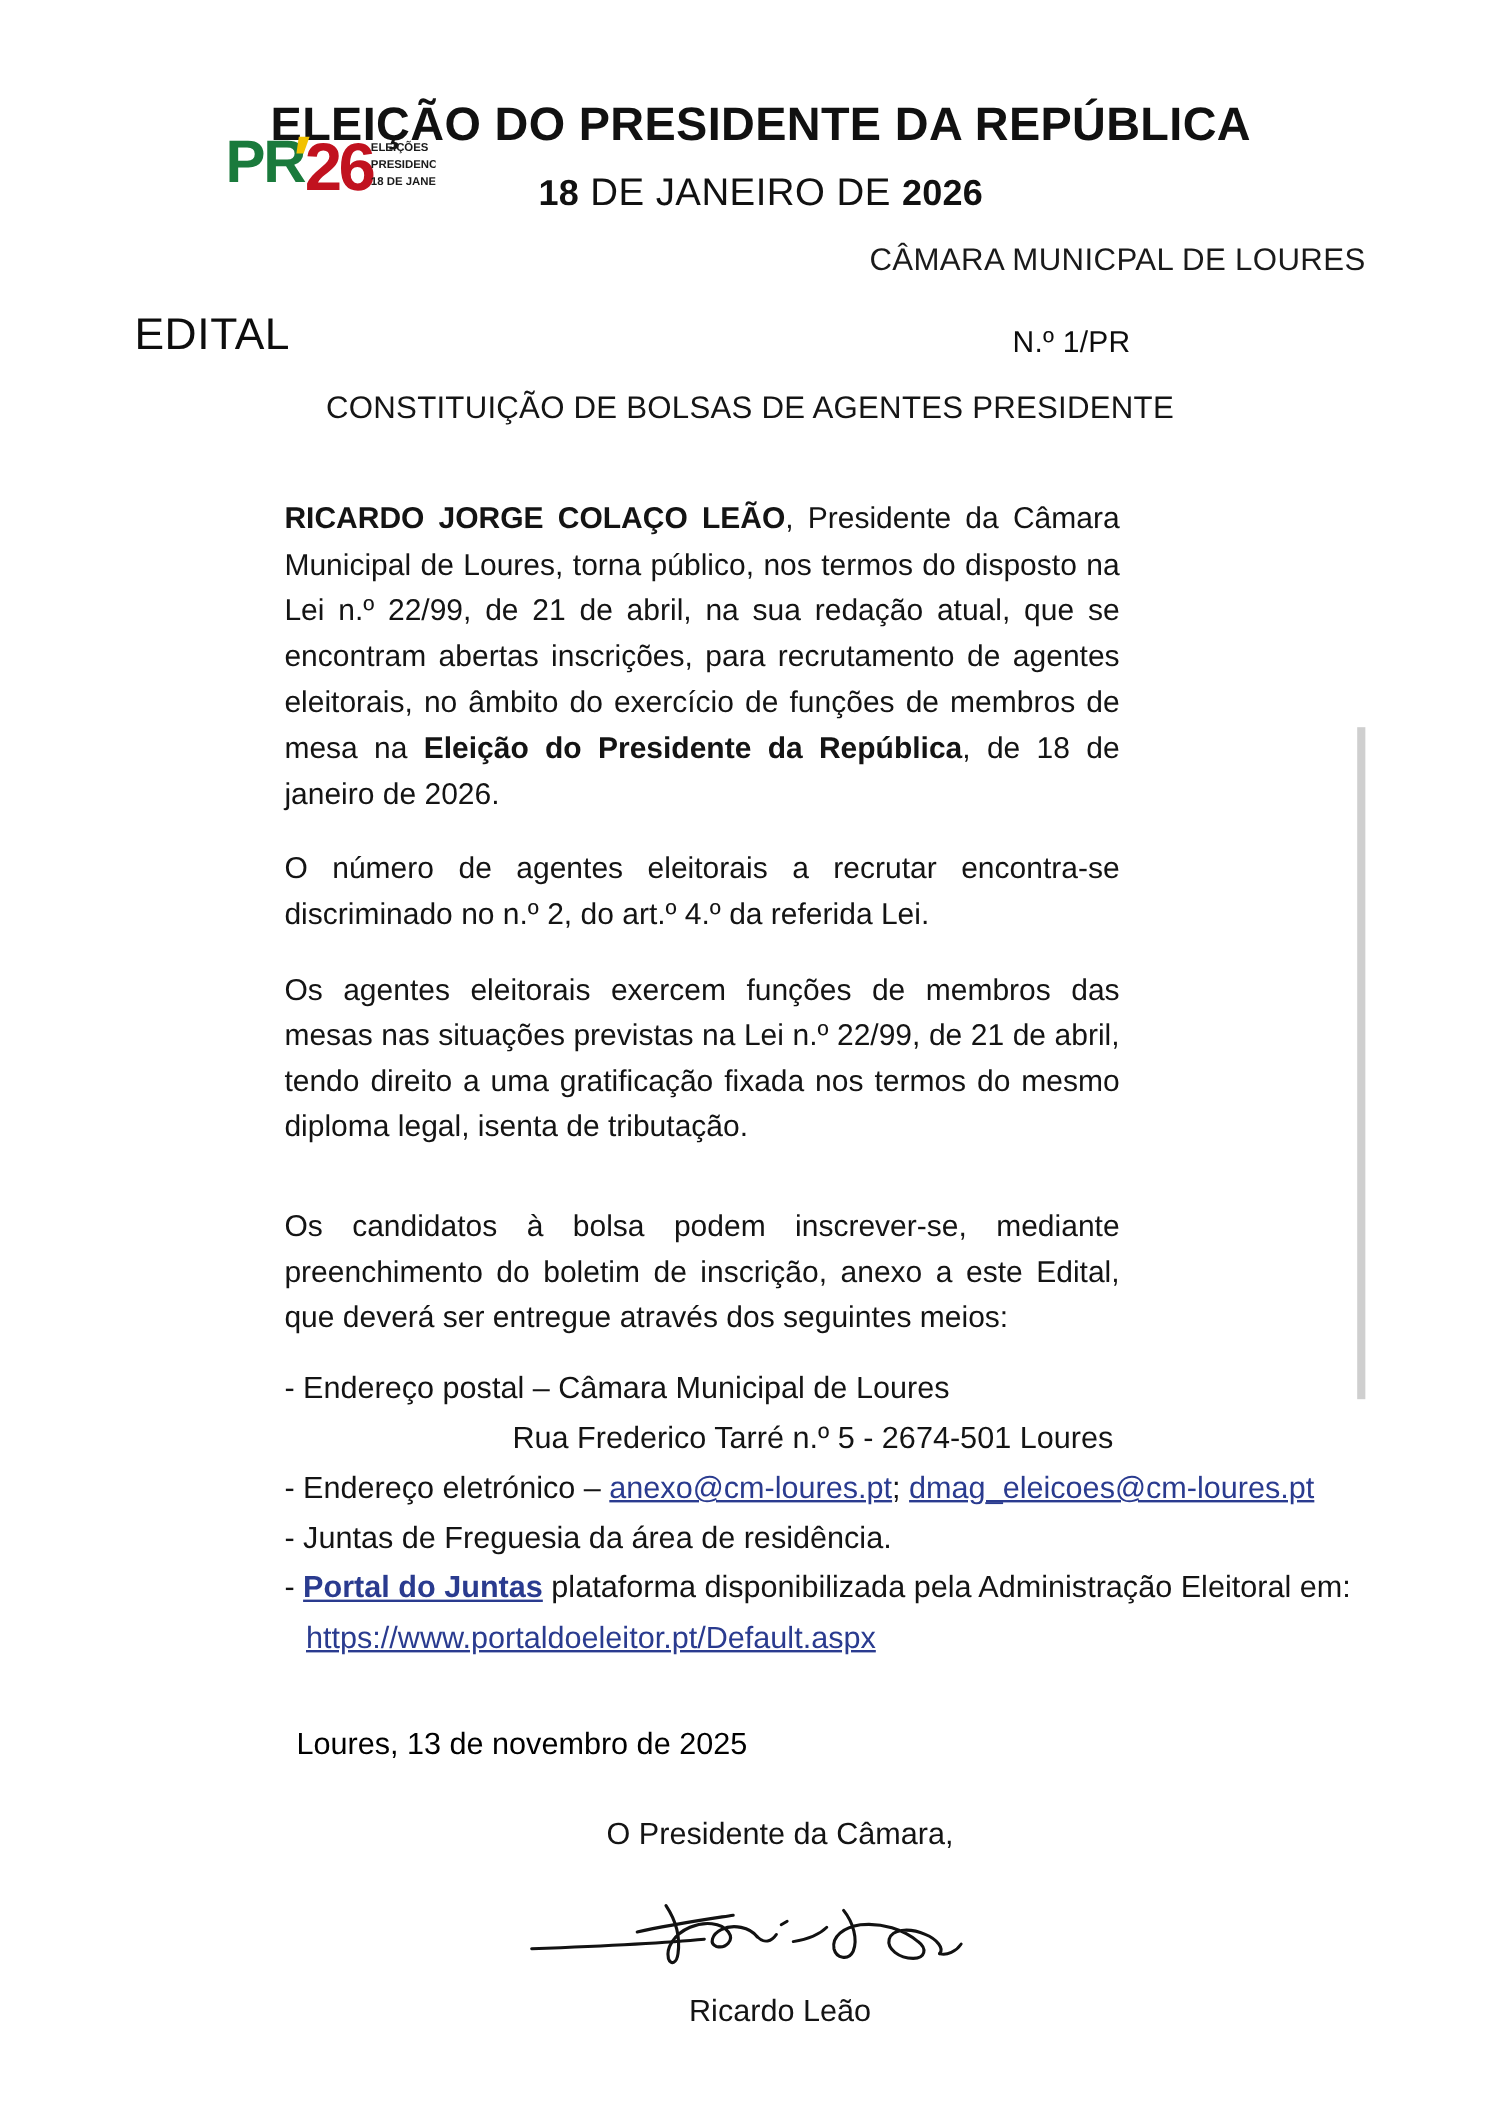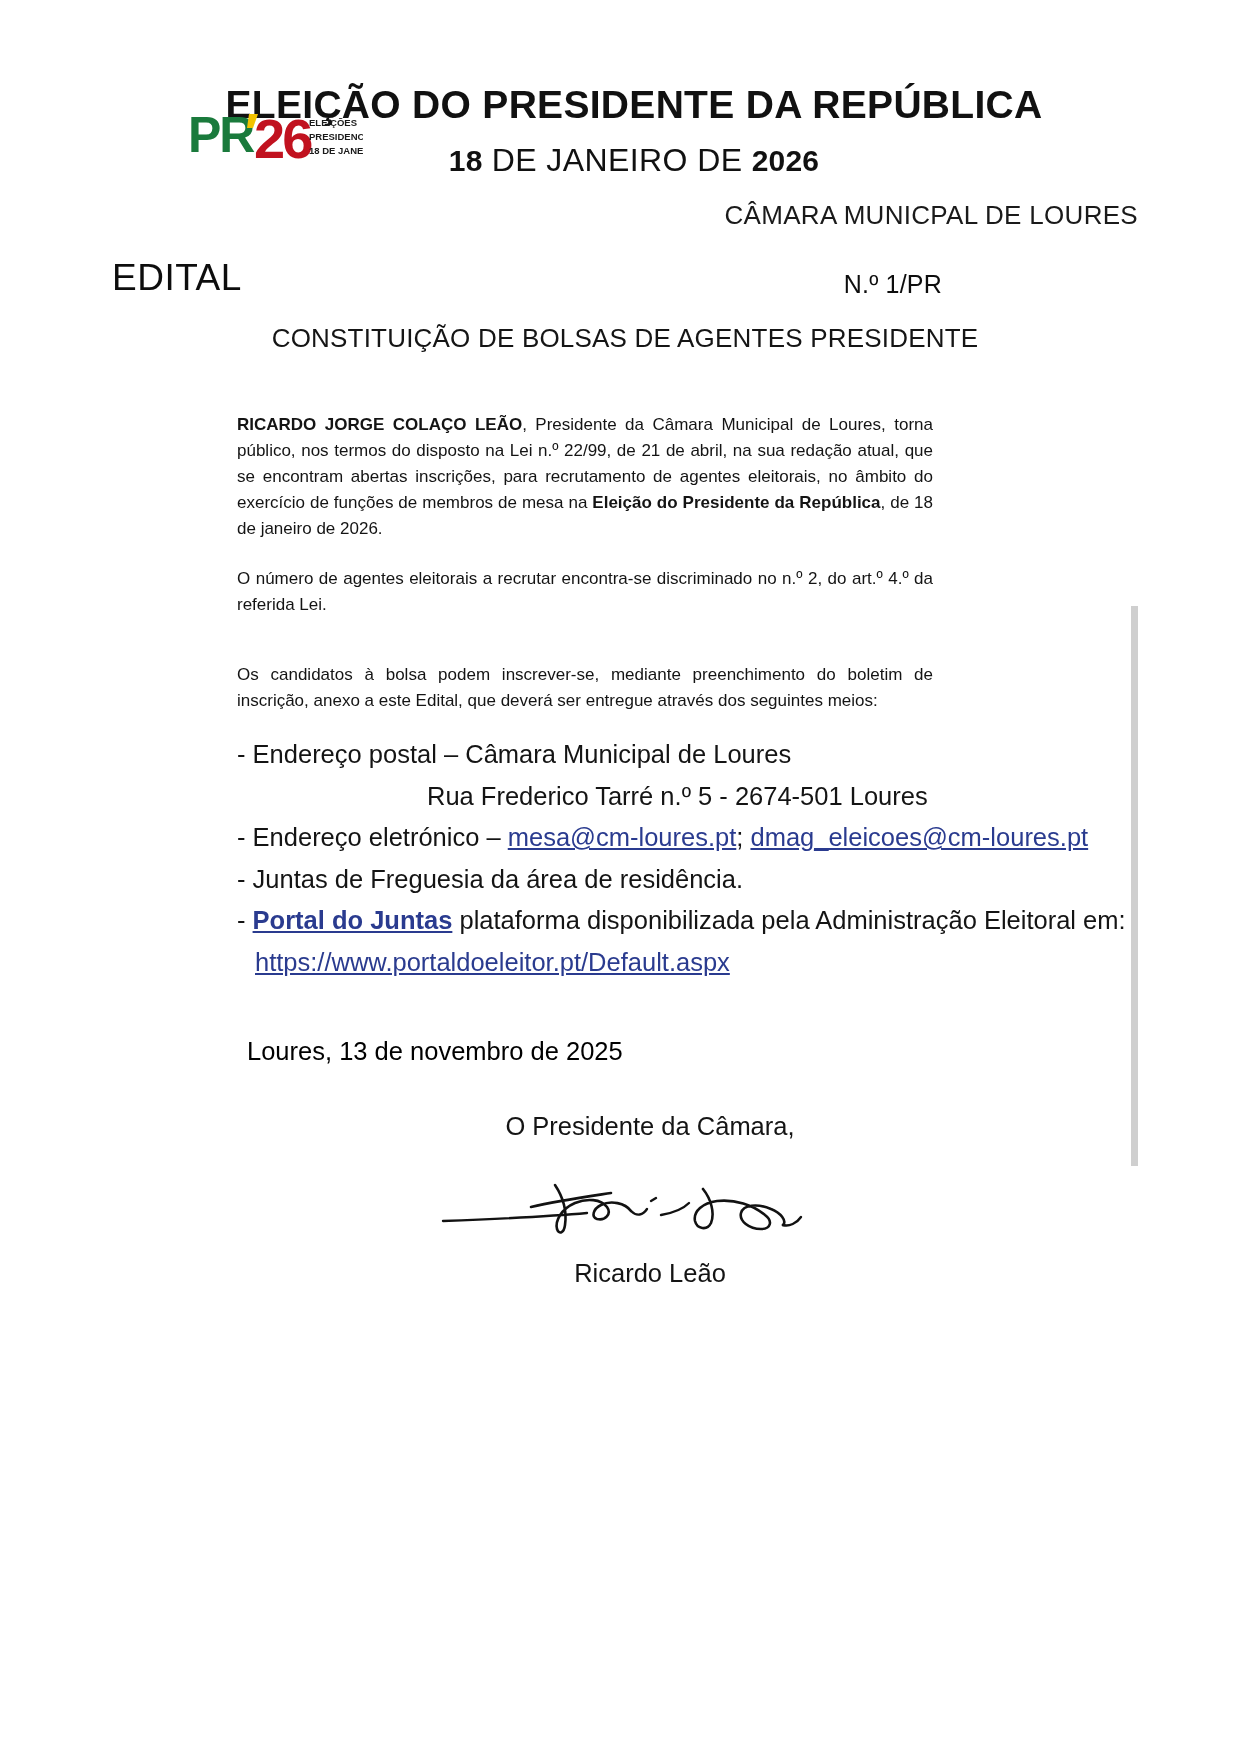--- a/index.html
+++ b/index.html
@@ -101,21 +101,21 @@
     color: #151515;
   }
 
   
   .body-wrap {
     margin: 0 205px 0 135px;
     padding-top: 58px;
   }
   p.para {
     margin: 0 0 24px 0;
-    font-size: 17px;
+    font-size: 25px;
     line-height: 1.53;
     text-align: justify;
     text-justify: inter-word;
     color: #141414;
     hyphens: none;
   }
   p.para.tight { margin-bottom: 22px; }
   p.para b { font-weight: bold; }
 
   .spacer-lg { height: 20px; }
@@ -227,29 +227,30 @@
 
     <div class="subtitle">CONSTITUIÇÃO DE BOLSAS DE AGENTES PRESIDENTE</div>
   </div>
 
   <div class="body-wrap">
 
     <p class="para"><b>RICARDO JORGE COLAÇO LEÃO</b><span>, Presidente da Câmara Municipal de Loures, torna público, nos termos do disposto na Lei n.º 22/99, de 21 de abril, na sua redação atual, que se encontram abertas inscrições, para recrutamento de agentes eleitorais, no âmbito do exercício de funções de membros de mesa na </span><b>Eleição do Presidente da República</b><span>, de 18 de janeiro de 2026.</span></p>
 
     <p class="para">O número de agentes eleitorais a recrutar encontra-se discriminado no n.º 2, do art.º 4.º da referida Lei.</p>
 
+    <p class="para">Os agentes eleitorais exercem funções de membros das mesas nas situações previstas na Lei n.º 22/99, de 21 de abril, tendo direito a uma gratificação fixada nos termos do mesmo diploma legal, isenta de tributação.</p>
 
     <div class="spacer-lg"></div>
 
     <p class="para tight">Os candidatos à bolsa podem inscrever-se, mediante preenchimento do boletim de inscrição, anexo a este Edital, que deverá ser entregue através dos seguintes meios:</p>
 
     <ul class="means-list">
       <li>- Endereço postal – Câmara Municipal de Loures</li>
       <li class="indented">Rua Frederico Tarré n.º 5 - 2674-501 Loures</li>
-      <li><span>- Endereço eletrónico – </span><a class="link" href="#">mesa@cm-loures.pt</a><span>; </span><a class="link" href="#">dmag_eleicoes@cm-loures.pt</a></li>
+      <li><span>- Endereço eletrónico – </span><a class="link" href="#">anexo@cm-loures.pt</a><span>; </span><a class="link" href="#">dmag_eleicoes@cm-loures.pt</a></li>
       <li>- Juntas de Freguesia da área de residência.</li>
       <li><span>- </span><a class="link bold" href="#">Portal do Juntas</a><span> plataforma disponibilizada pela Administração Eleitoral em:</span></li>
     </ul>
     <div class="url-line"><a class="link" href="#">https://www.portaldoeleitor.pt/Default.aspx</a></div>
   </div>
 
   <div class="footer">
     <div class="place-date">Loures, 13 de novembro de 2025</div>
 
     <div class="presidente">O Presidente da Câmara,</div>

